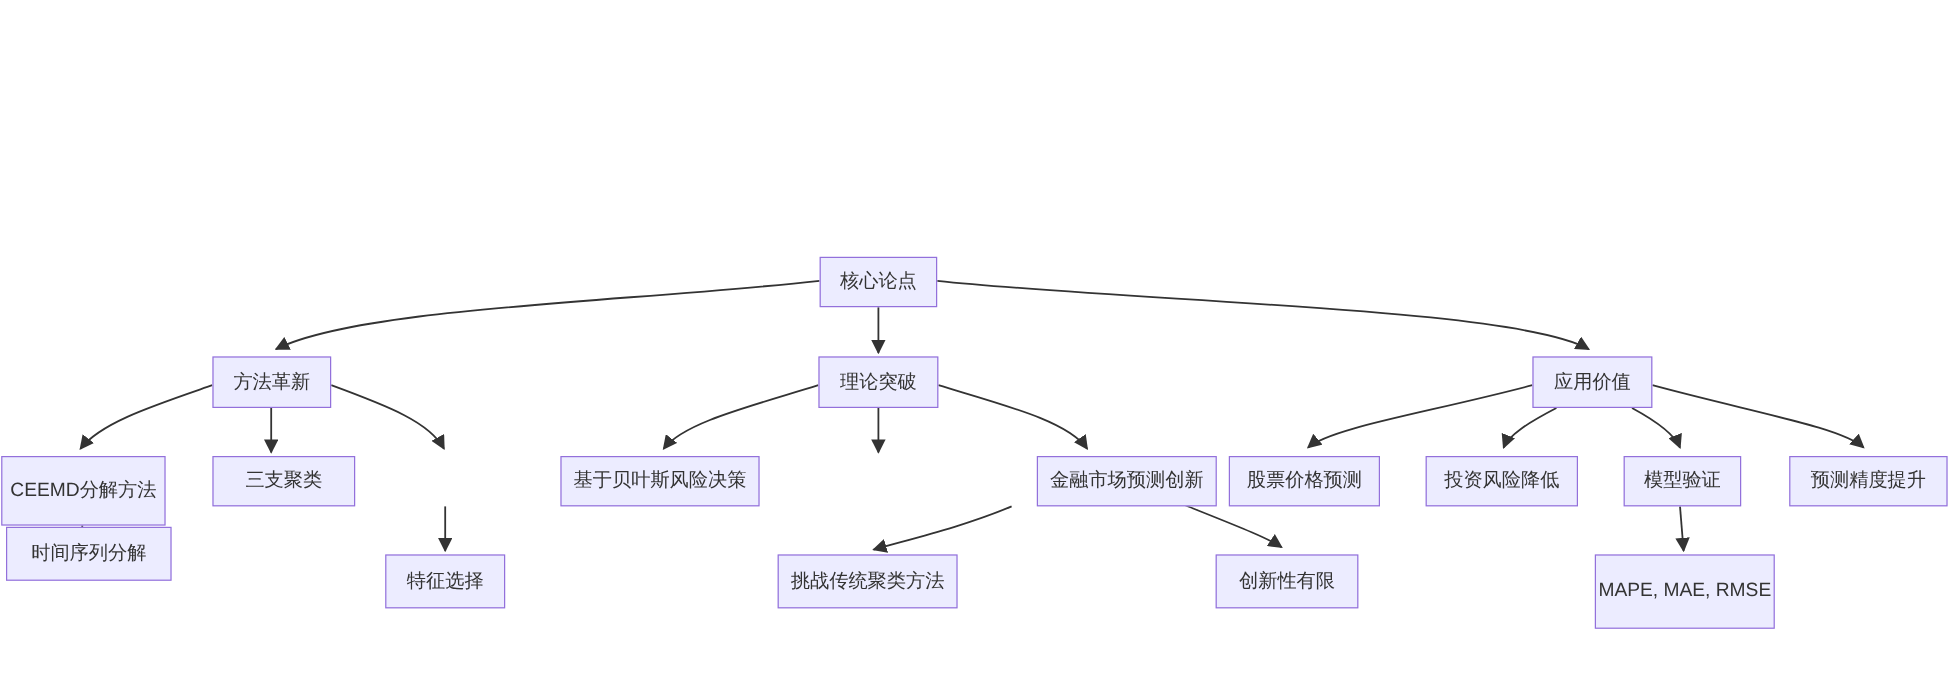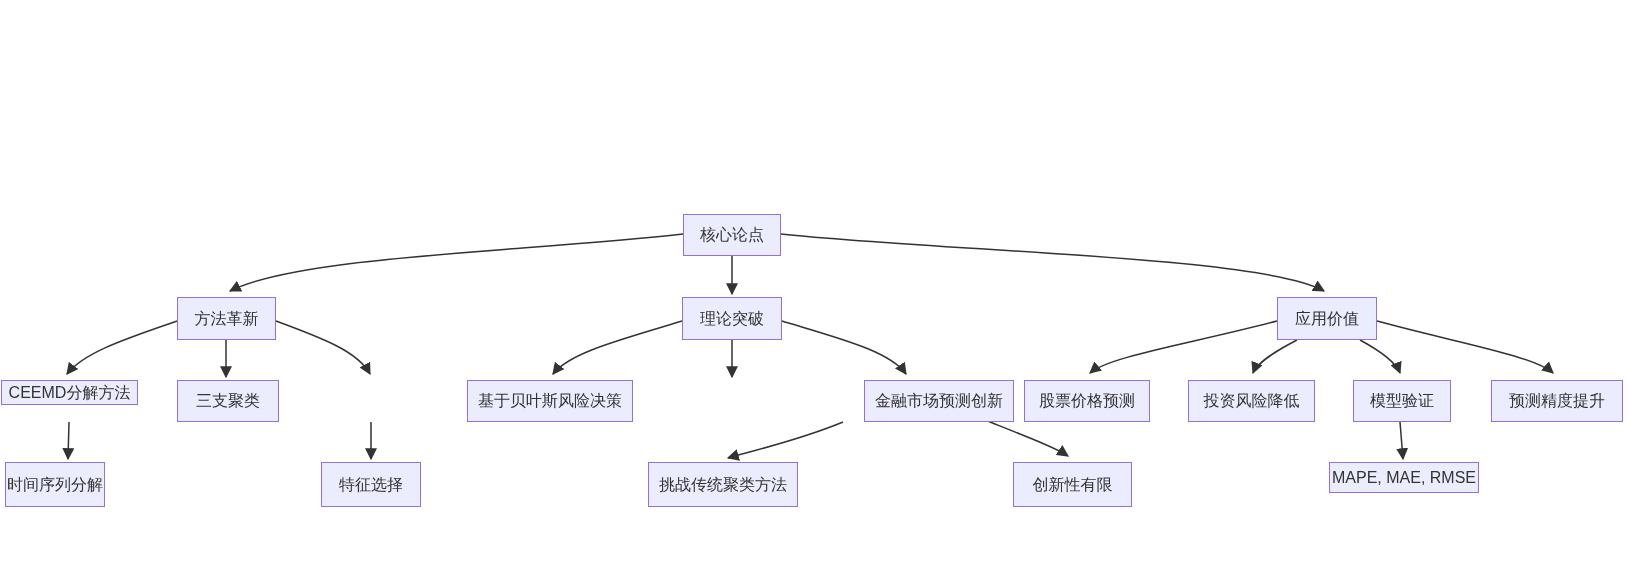--- a/index.html
+++ b/index.html
@@ -82,24 +82,24 @@
   <div class="node" style="left:177px;  top:297px; width:99px;  height:43px">
       <span>方法革新</span>
     </div>
   <div class="node" style="left:682px;  top:297px; width:100px; height:43px">
       <span>理论突破</span>
     </div>
   <div class="node" style="left:1277px; top:297px; width:100px; height:43px">
       <span>应用价值</span>
     </div>
 
-  <div class="node" style="left:1px;    top:380px; width:137px; height:25px">
+  <div class="node" style="left:1px;    top:380px; width:137px; height:58px">
       <span>CEEMD分解方法</span>
     </div>
-  <div class="node" style="left:177px;  top:380px; width:102px;  height:42px">
+  <div class="node" style="left:177px;  top:380px; width:119px;  height:42px">
       <span>三支聚类</span>
     </div>
   <div class="node" style="left:467px;  top:380px; width:166px; height:42px">
       <span>基于贝叶斯风险决策</span>
     </div>
   <div class="node" style="left:864px; top:380px; width:150px; height:42px">
       <span>金融市场预测创新</span>
     </div>
   <div class="node" style="left:1024px; top:380px; width:126px; height:42px">
       <span>股票价格预测</span>
@@ -107,29 +107,29 @@
   <div class="node" style="left:1188px; top:380px; width:127px; height:42px">
       <span>投资风险降低</span>
     </div>
   <div class="node" style="left:1353px; top:380px; width:98px;  height:42px">
       <span>模型验证</span>
     </div>
   <div class="node" style="left:1491px; top:380px; width:132px; height:42px">
       <span>预测精度提升</span>
     </div>
 
-  <div class="node" style="left:5px; top:462px; width:100px; height:45px">
+  <div class="node" style="left:5px; top:439px; width:138px; height:45px">
       <span>时间序列分解</span>
     </div>
   <div class="node" style="left:321px;  top:462px; width:100px; height:45px">
       <span>特征选择</span>
     </div>
   <div class="node" style="left:648px; top:462px; width:150px; height:45px">
       <span>挑战传统聚类方法</span>
     </div>
   <div class="node" style="left:1013px; top:462px; width:119px; height:45px">
       <span>创新性有限</span>
     </div>
-  <div class="node" style="left:1329px; top:462px; width:150px; height:31px">
+  <div class="node" style="left:1329px; top:462px; width:150px; height:62px">
       <span>MAPE, MAE, RMSE</span>
     </div>
 
 </div>
 
 </body></html>

